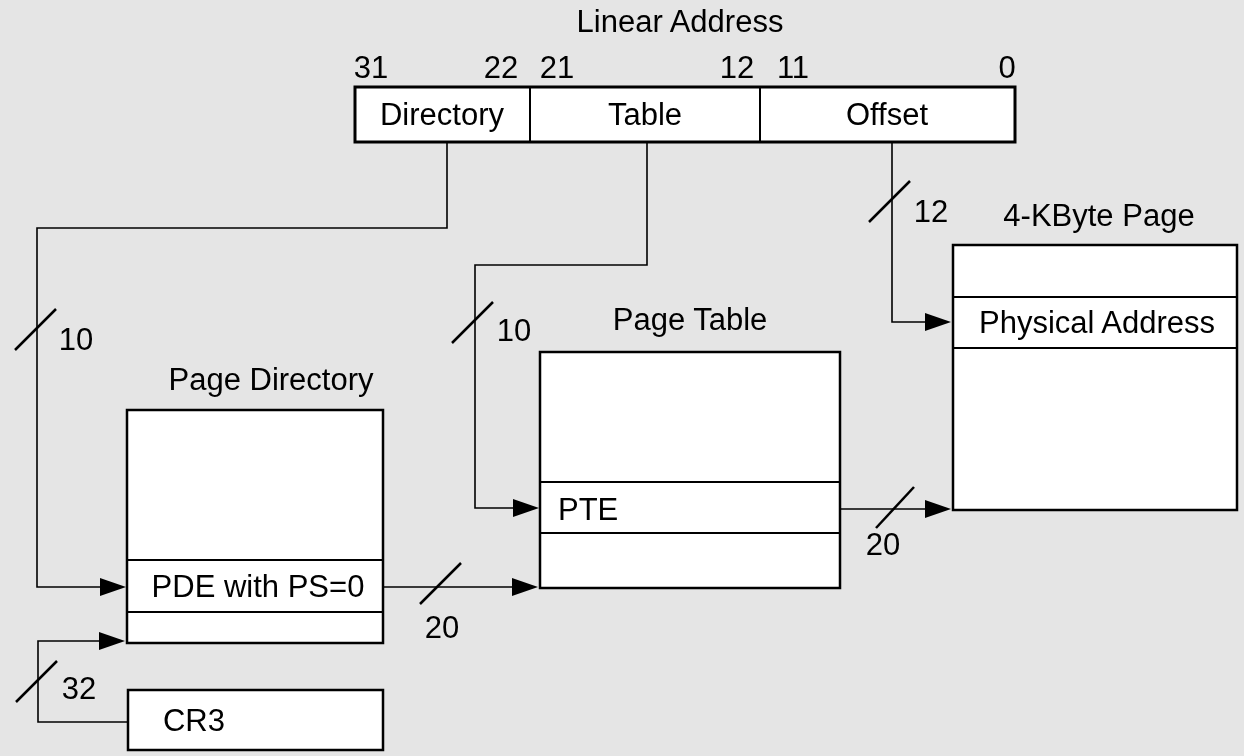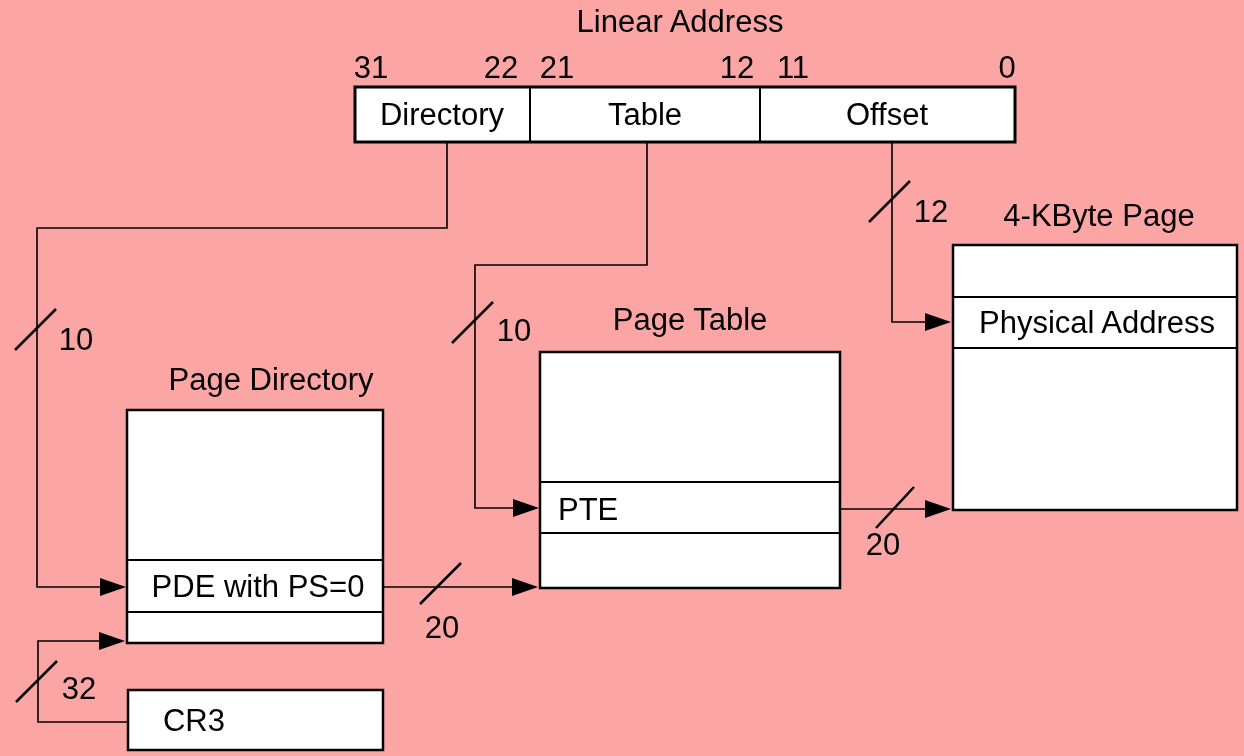--- a/index.html
+++ b/index.html
@@ -1,20 +1,20 @@
 <!DOCTYPE html>
 <html><head>
 <meta charset="utf-8">
 <style>
   html, body { margin: 0; padding: 0; background: #ffffff; }
   .canvas {
     position: relative;
     width: 1244px;
     height: 756px;
-    background: #fca5a5;
+    background: #e5e5e5;
     overflow: hidden;
   }
   svg text {
     font-family: "Liberation Sans", sans-serif;
     font-size: 31px;
     fill: #000000;
   }
   .box   { fill: #ffffff; stroke: #000000; stroke-width: 2.5px; }
   .abox  { fill: #ffffff; stroke: #000000; stroke-width: 3px; }
   .rowln { stroke: #000000; stroke-width: 2px; }

